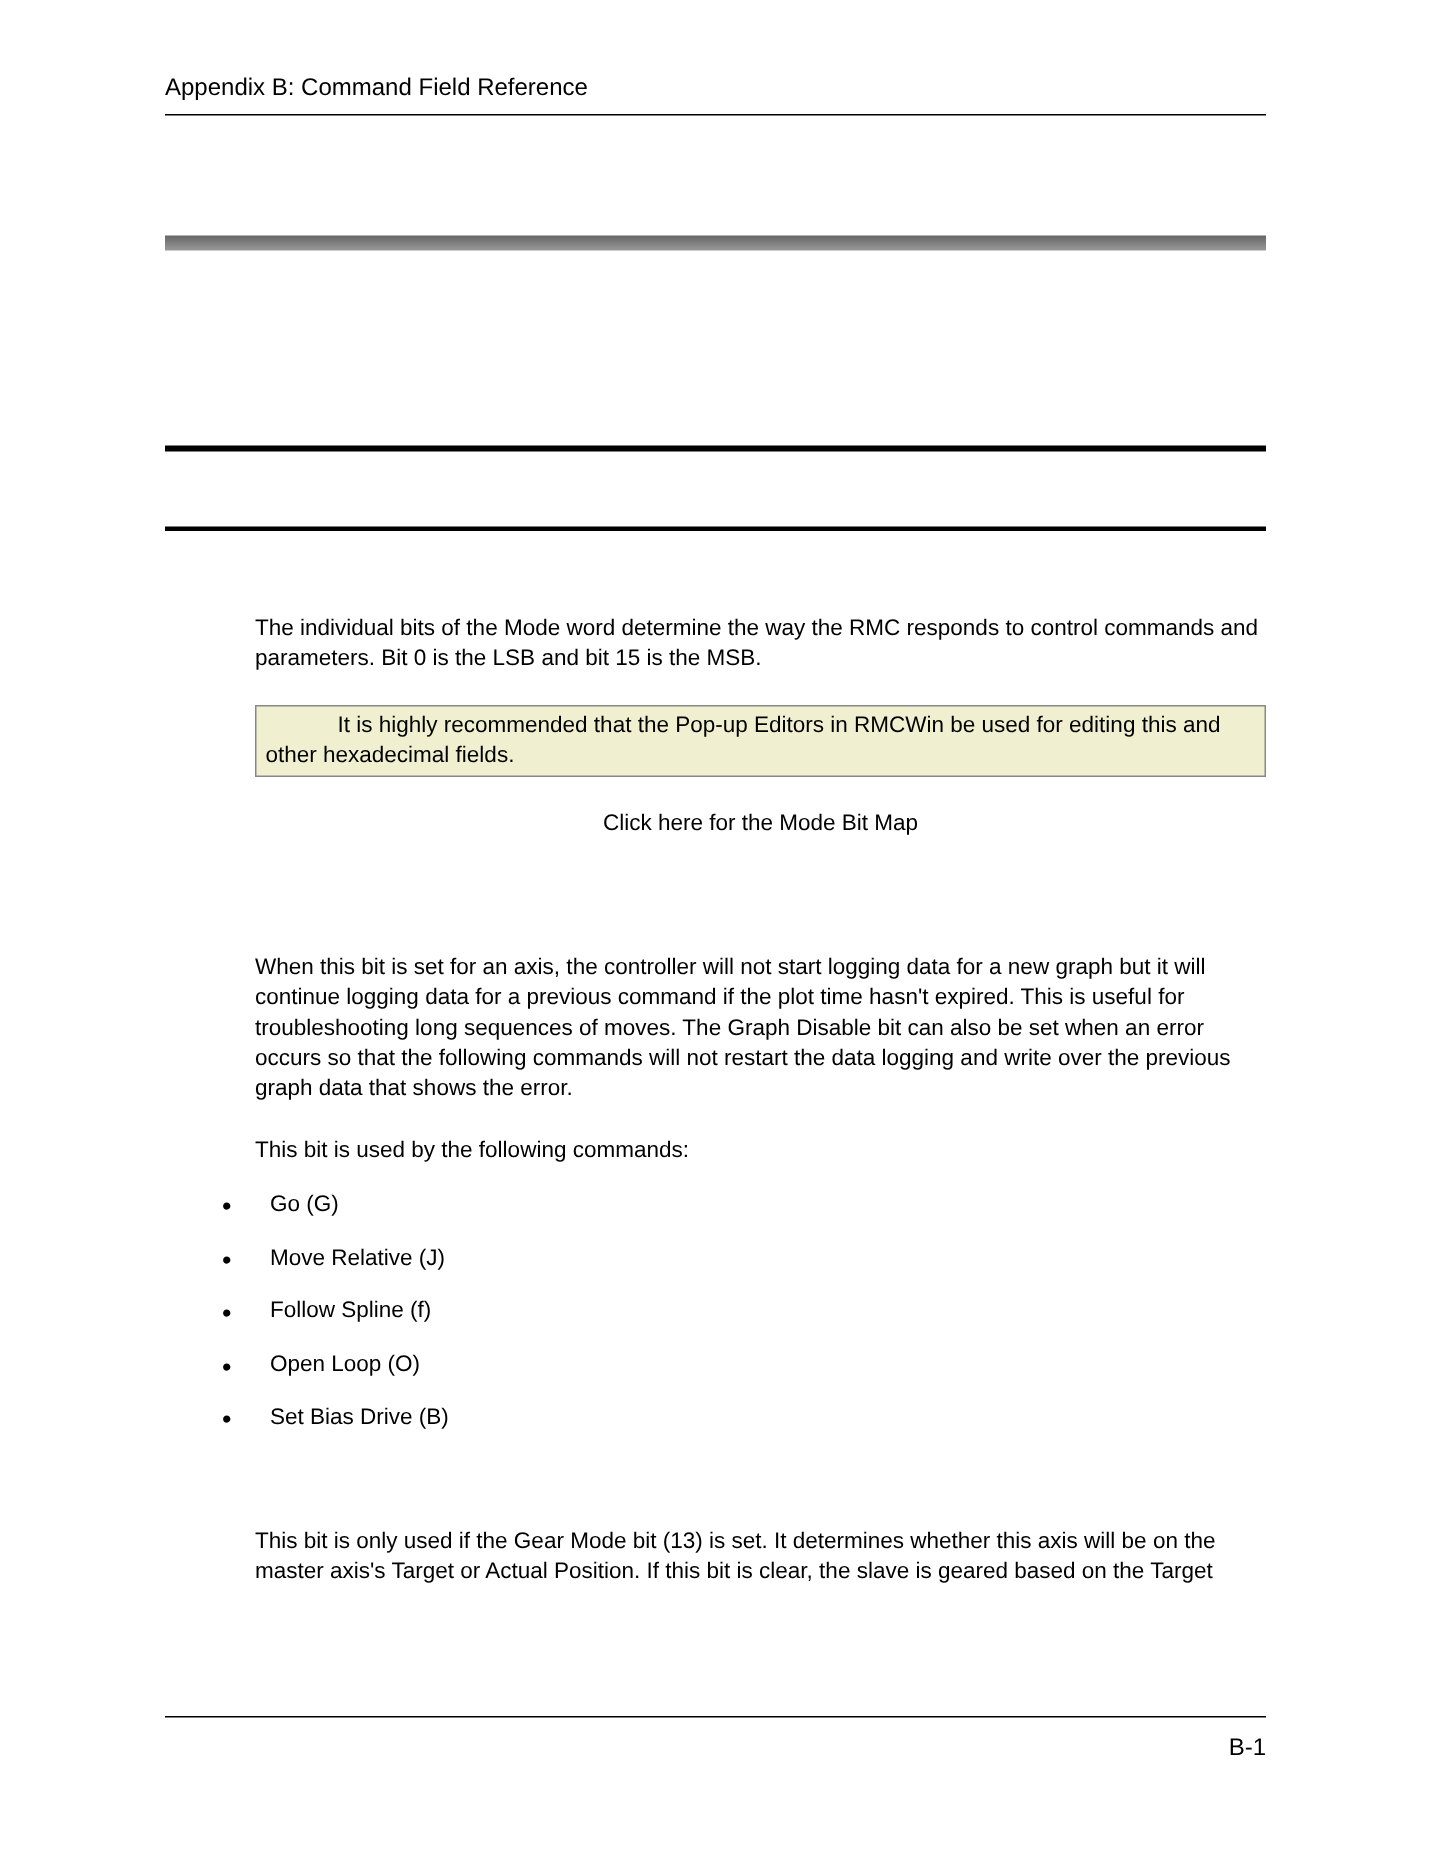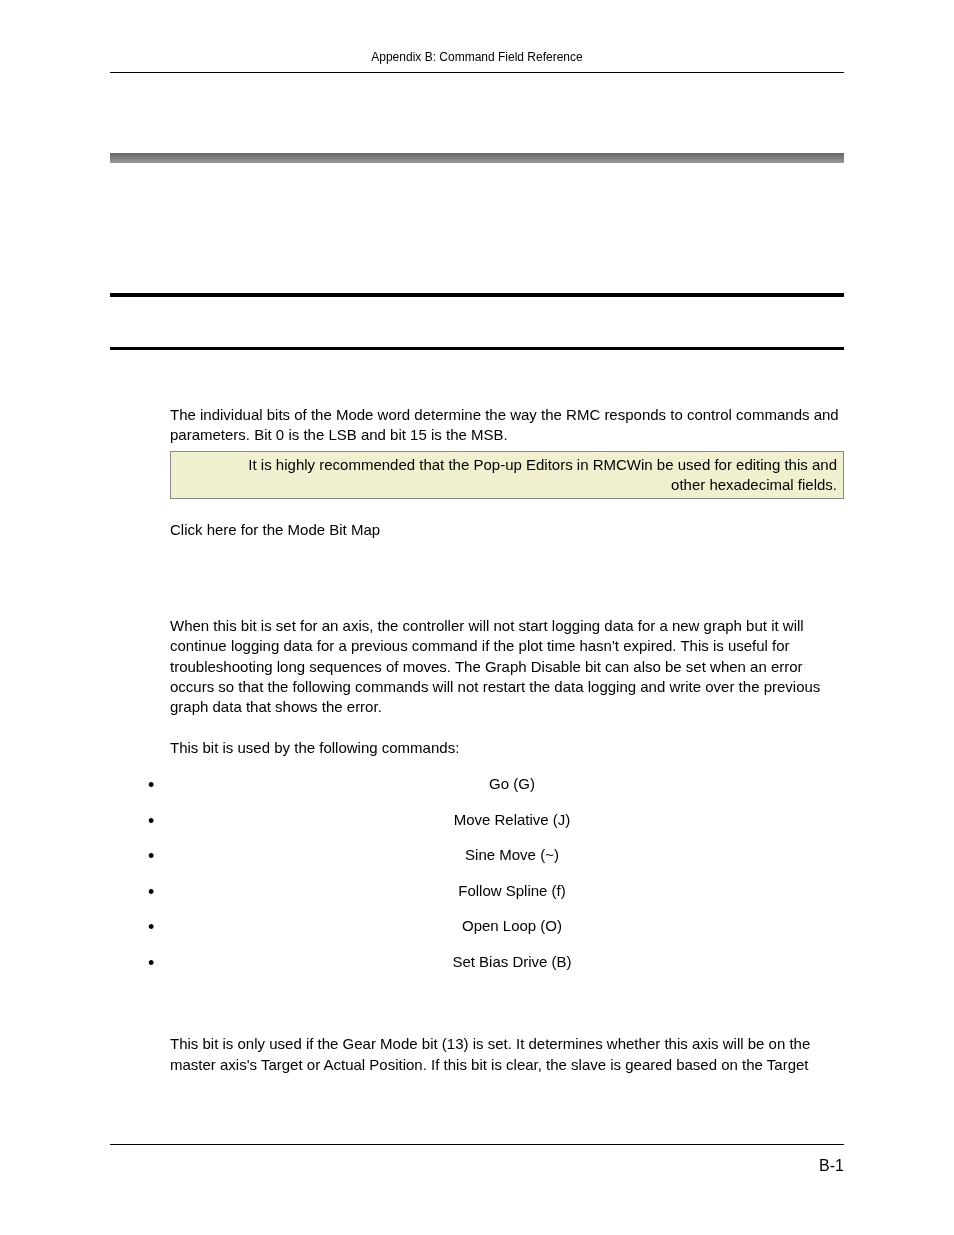--- a/index.html
+++ b/index.html
@@ -13,23 +13,23 @@
       background: #fff;
       font-family: Arial, Helvetica, sans-serif;
       font-size: 15px;
       color: #000;
       position: relative;
     }
     .page {
       padding: 50px 110px 50px 110px;
     }
     .header-text {
-      text-align: center;
+      text-align: left;
       margin-bottom: 8px;
-      font-size: 12px;
+      font-size: 16px;
     }
     .header-rule {
       border: none;
       border-top: 1px solid #000;
       margin-bottom: 80px;
     }
     .gray-bar {
       height: 10px;
       background: linear-gradient(to bottom, #666 0%, #999 100%);
       margin-bottom: 130px;
@@ -40,36 +40,36 @@
       margin-bottom: 50px;
     }
     .thick-rule-2 {
       border: none;
       border-top: 3px solid #000;
       margin-bottom: 55px;
     }
     .body-para {
       margin-left: 60px;
       margin-right: 0;
-      margin-bottom: 5px;
+      margin-bottom: 20px;
       line-height: 1.35;
     }
     .note-box {
       background: #f0f0d0;
       border: 1px solid #888;
       margin-left: 60px;
       margin-right: 0;
       padding: 3px 6px;
       margin-bottom: 22px;
       line-height: 1.35;
-      text-align: right;
     }
     .link-line {
       margin-left: 60px;
       margin-bottom: 60px;
+      text-align: center;
     }
     .section-gap {
       height: 18px;
     }
     .para2 {
       margin-left: 60px;
       margin-right: 0;
       margin-bottom: 22px;
       line-height: 1.35;
     }
@@ -80,21 +80,20 @@
     ul.command-list {
       list-style: none;
       margin-left: 38px;
       margin-bottom: 45px;
     }
     ul.command-list li {
       position: relative;
       padding-left: 32px;
       margin-bottom: 16px;
       line-height: 1.3;
-      text-align: center;
     }
     ul.command-list li::before {
       content: "•";
       position: absolute;
       left: 0;
       top: 0;
       font-size: 18px;
     }
     .bit1 {
       margin-left: 60px;
@@ -138,21 +137,20 @@
 
   <div class="section-gap"></div>
 
   <p class="para2">When this bit is set for an axis, the controller will not start logging data for a new graph but it will continue logging data for a previous command if the plot time hasn't expired. This is useful for troubleshooting long sequences of moves. The Graph Disable bit can also be set when an error occurs so that the following commands will not restart the data logging and write over the previous graph data that shows the error.</p>
 
   <p class="intro-line">This bit is used by the following commands:</p>
 
   <ul class="command-list">
     <li>Go (G)</li>
     <li>Move Relative (J)</li>
-    <li>Sine Move (~)</li>
     <li>Follow Spline (f)</li>
     <li>Open Loop (O)</li>
     <li>Set Bias Drive (B)</li>
   </ul>
 
   <div class="section-gap"></div>
 
   <p class="bit1">This bit is only used if the Gear Mode bit (13) is set. It determines whether this axis will be on the master axis's Target or Actual Position. If this bit is clear, the slave is geared based on the Target</p>
 </div>
 

